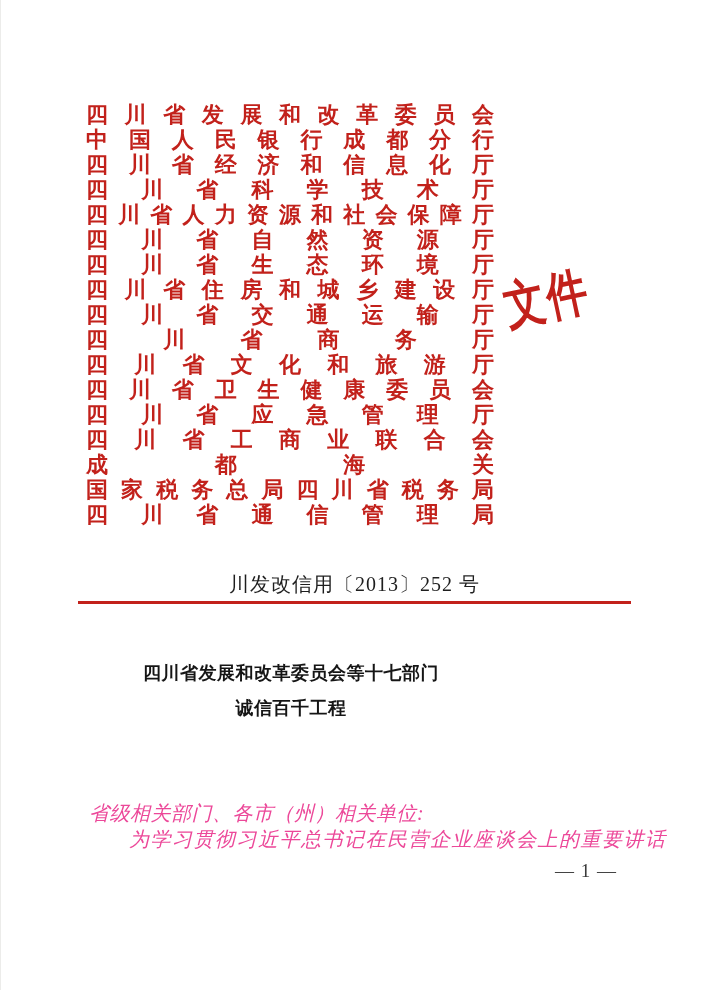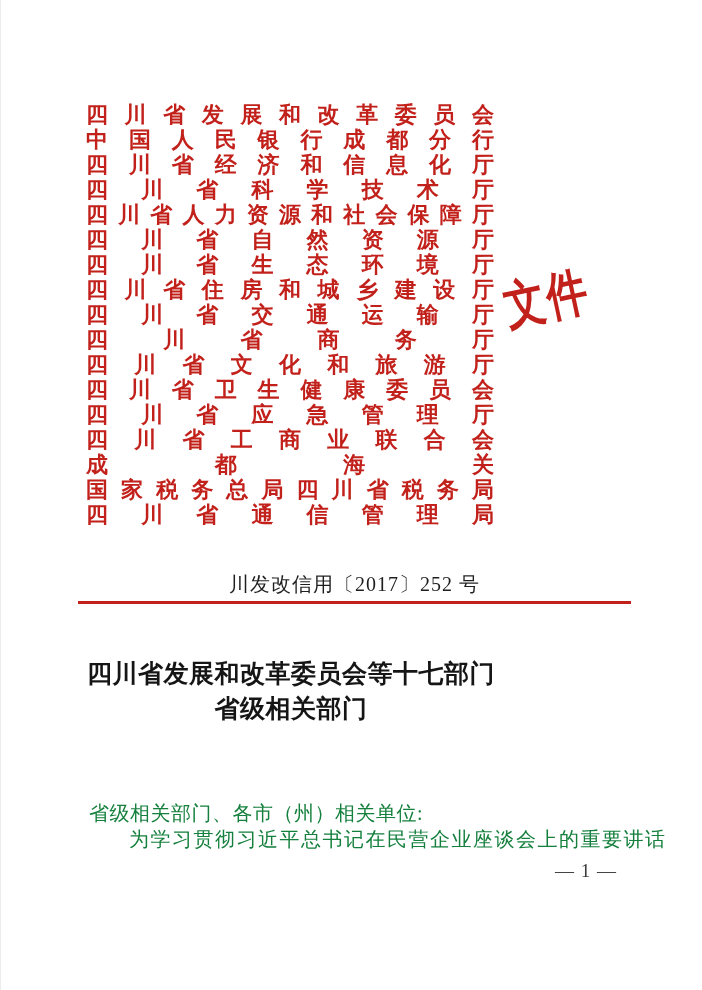--- a/index.html
+++ b/index.html
@@ -74,33 +74,34 @@
   }
 
   .title {
     position: absolute;
     top: 656px;
     left: 0;
     width: 580px;
     text-align: center;
     color: #151515;
     font-weight: bold;
-    font-size: 25px;
+    font-size: 18px;
     line-height: 35px;
     letter-spacing: 0.5px;
   }
 
   .body-text {
     position: absolute;
     left: 88px;
     top: 801px;
     width: 544px;
-    color: #15803d;
+    color: #ec4899;
     font-size: 20px;
     line-height: 24px;
+    font-style: italic;
   }
   .salutation { letter-spacing: 0.5px; }
   .paragraph {
     margin-top: 2px;
     text-indent: 2em;
     letter-spacing: 1.5px;
     white-space: nowrap;
   }
 
   .page-number {
@@ -302,27 +303,27 @@
         <span>通</span>
         <span>信</span>
         <span>管</span>
         <span>理</span>
         <span>局</span>
       </div>
     </div>
 
   <div class="doc-label">文件</div>
 
-  <div class="doc-number">川发改信用〔2017〕252 号</div>
+  <div class="doc-number">川发改信用〔2013〕252 号</div>
 
   <div class="red-rule"></div>
 
   <div class="title">
     <div>四川省发展和改革委员会等十七部门</div>
-    <div>省级相关部门</div>
+    <div>诚信百千工程</div>
   </div>
 
   <div class="body-text">
     <div class="salutation">省级相关部门、各市（州）相关单位:</div>
     <div class="paragraph">为学习贯彻习近平总书记在民营企业座谈会上的重要讲话</div>
   </div>
 
   <div class="page-number">— 1 —</div>
 
 </div>

